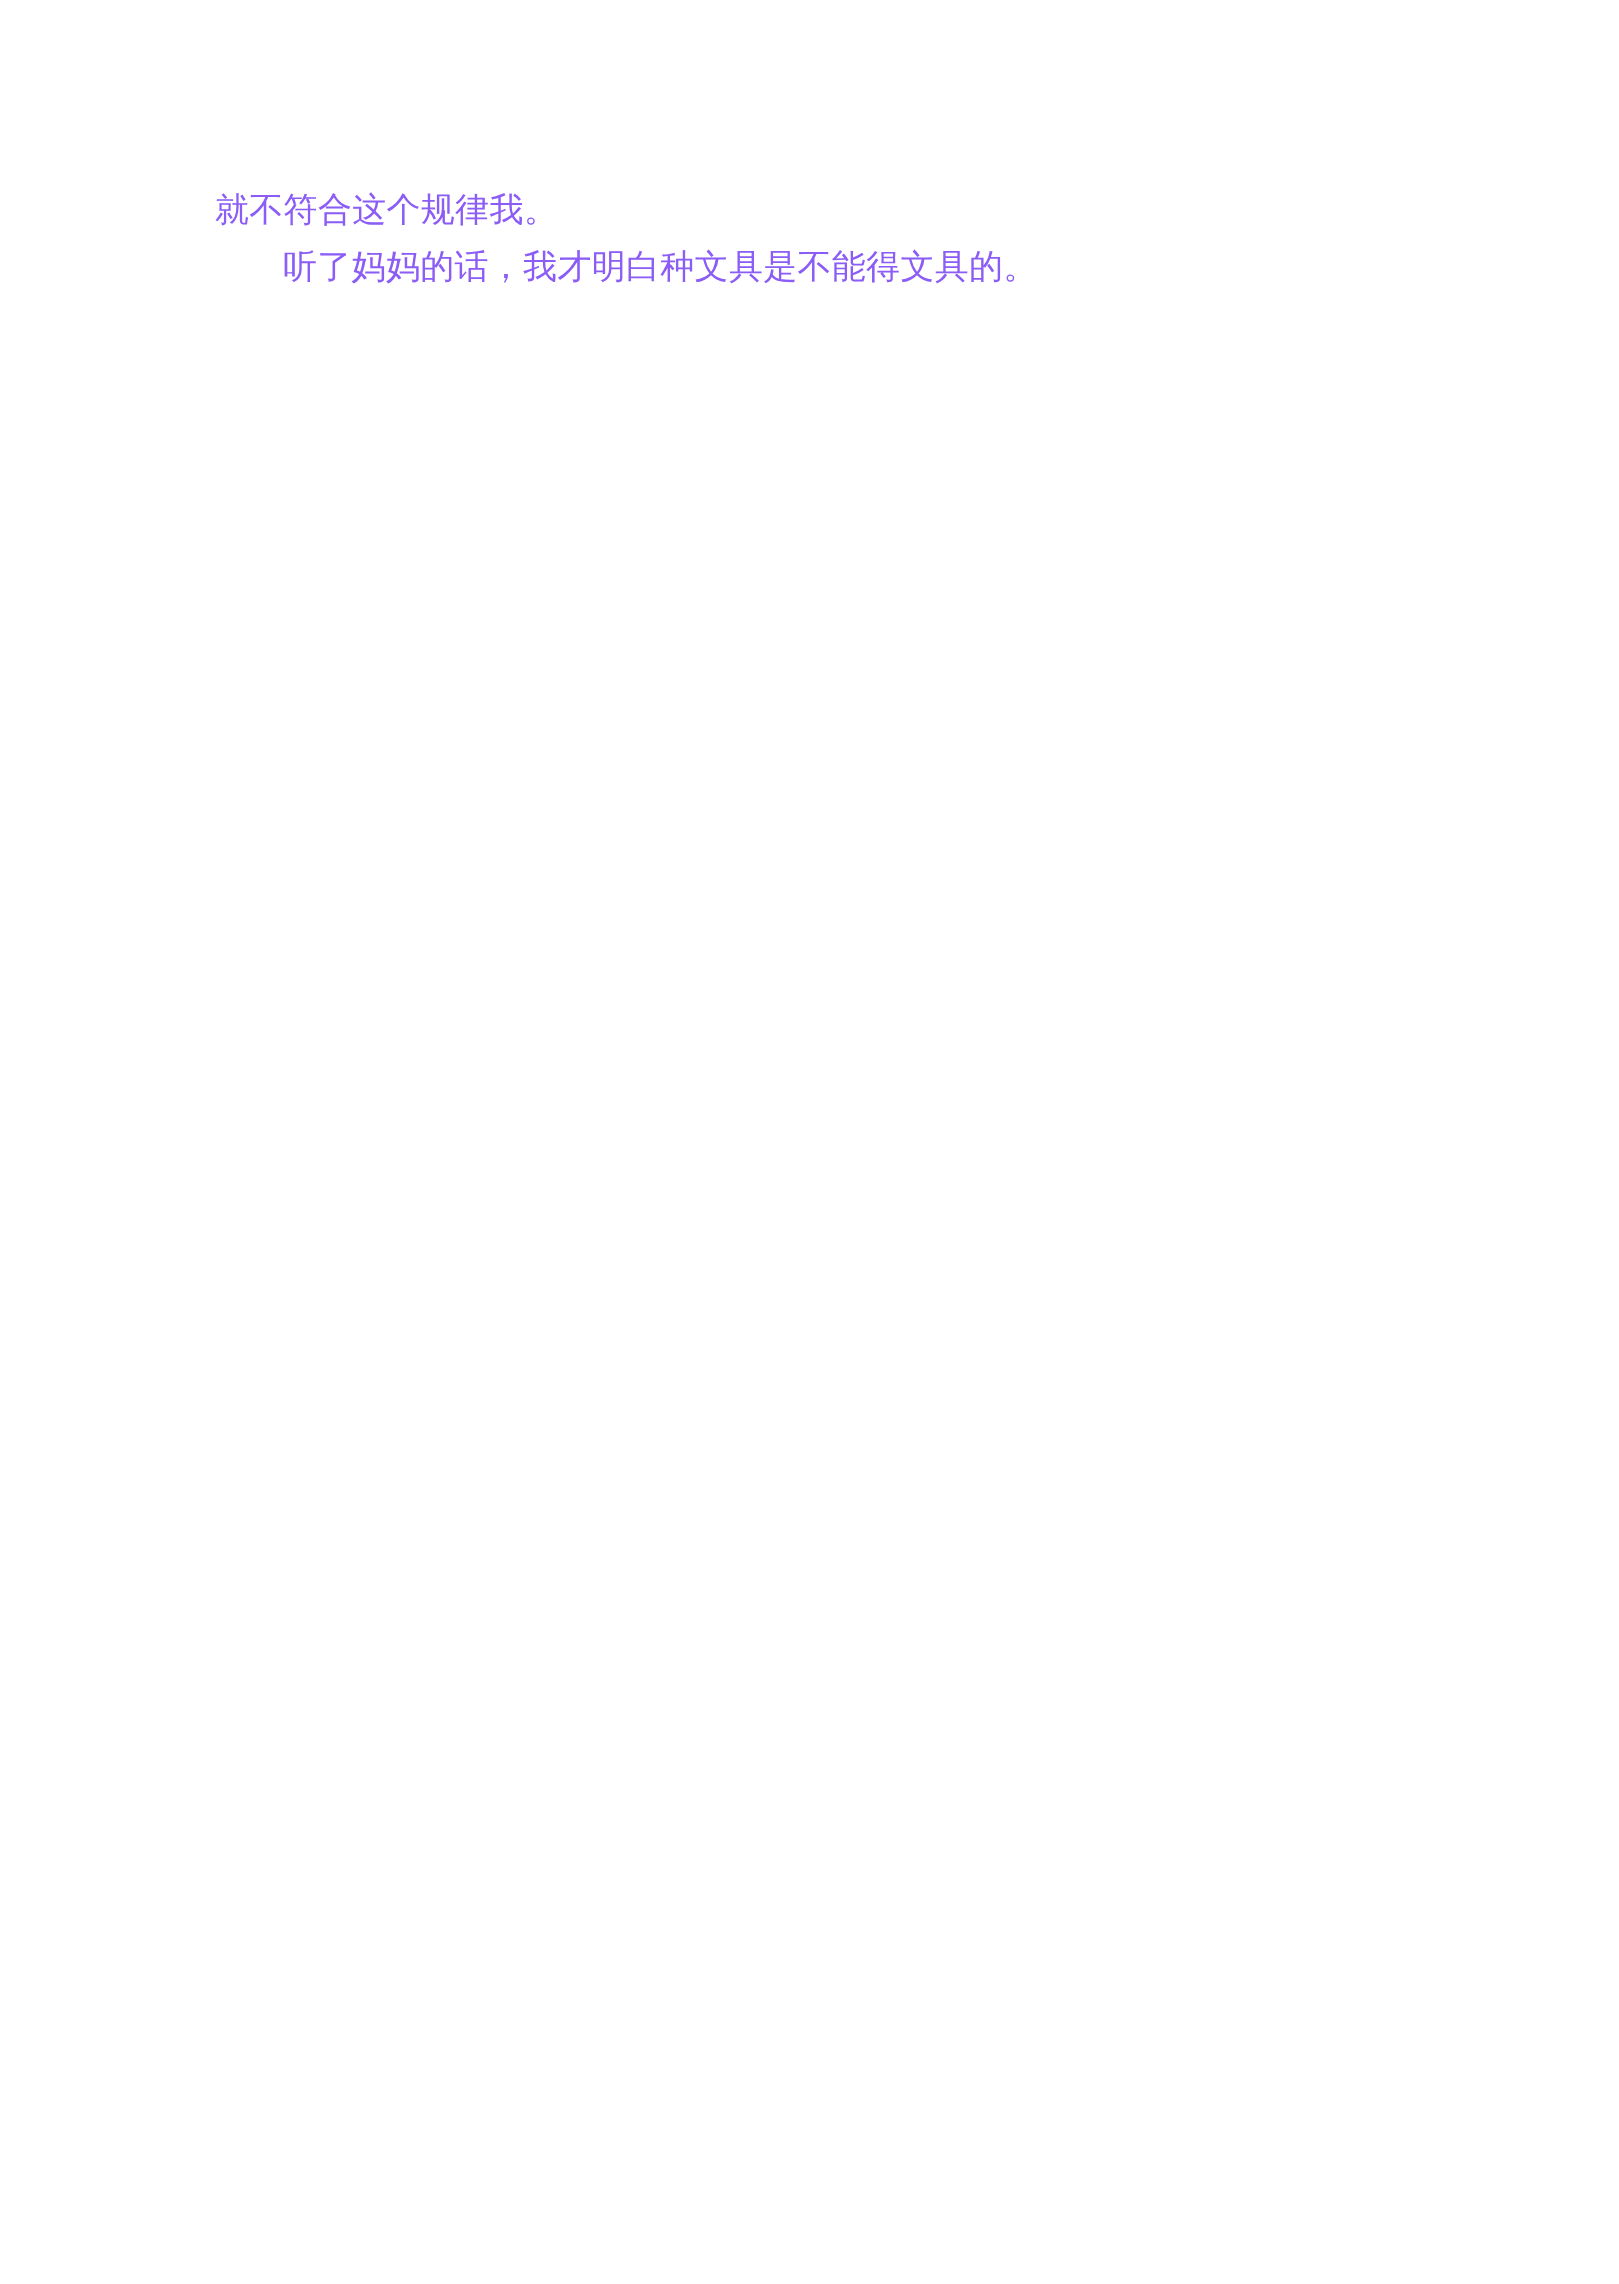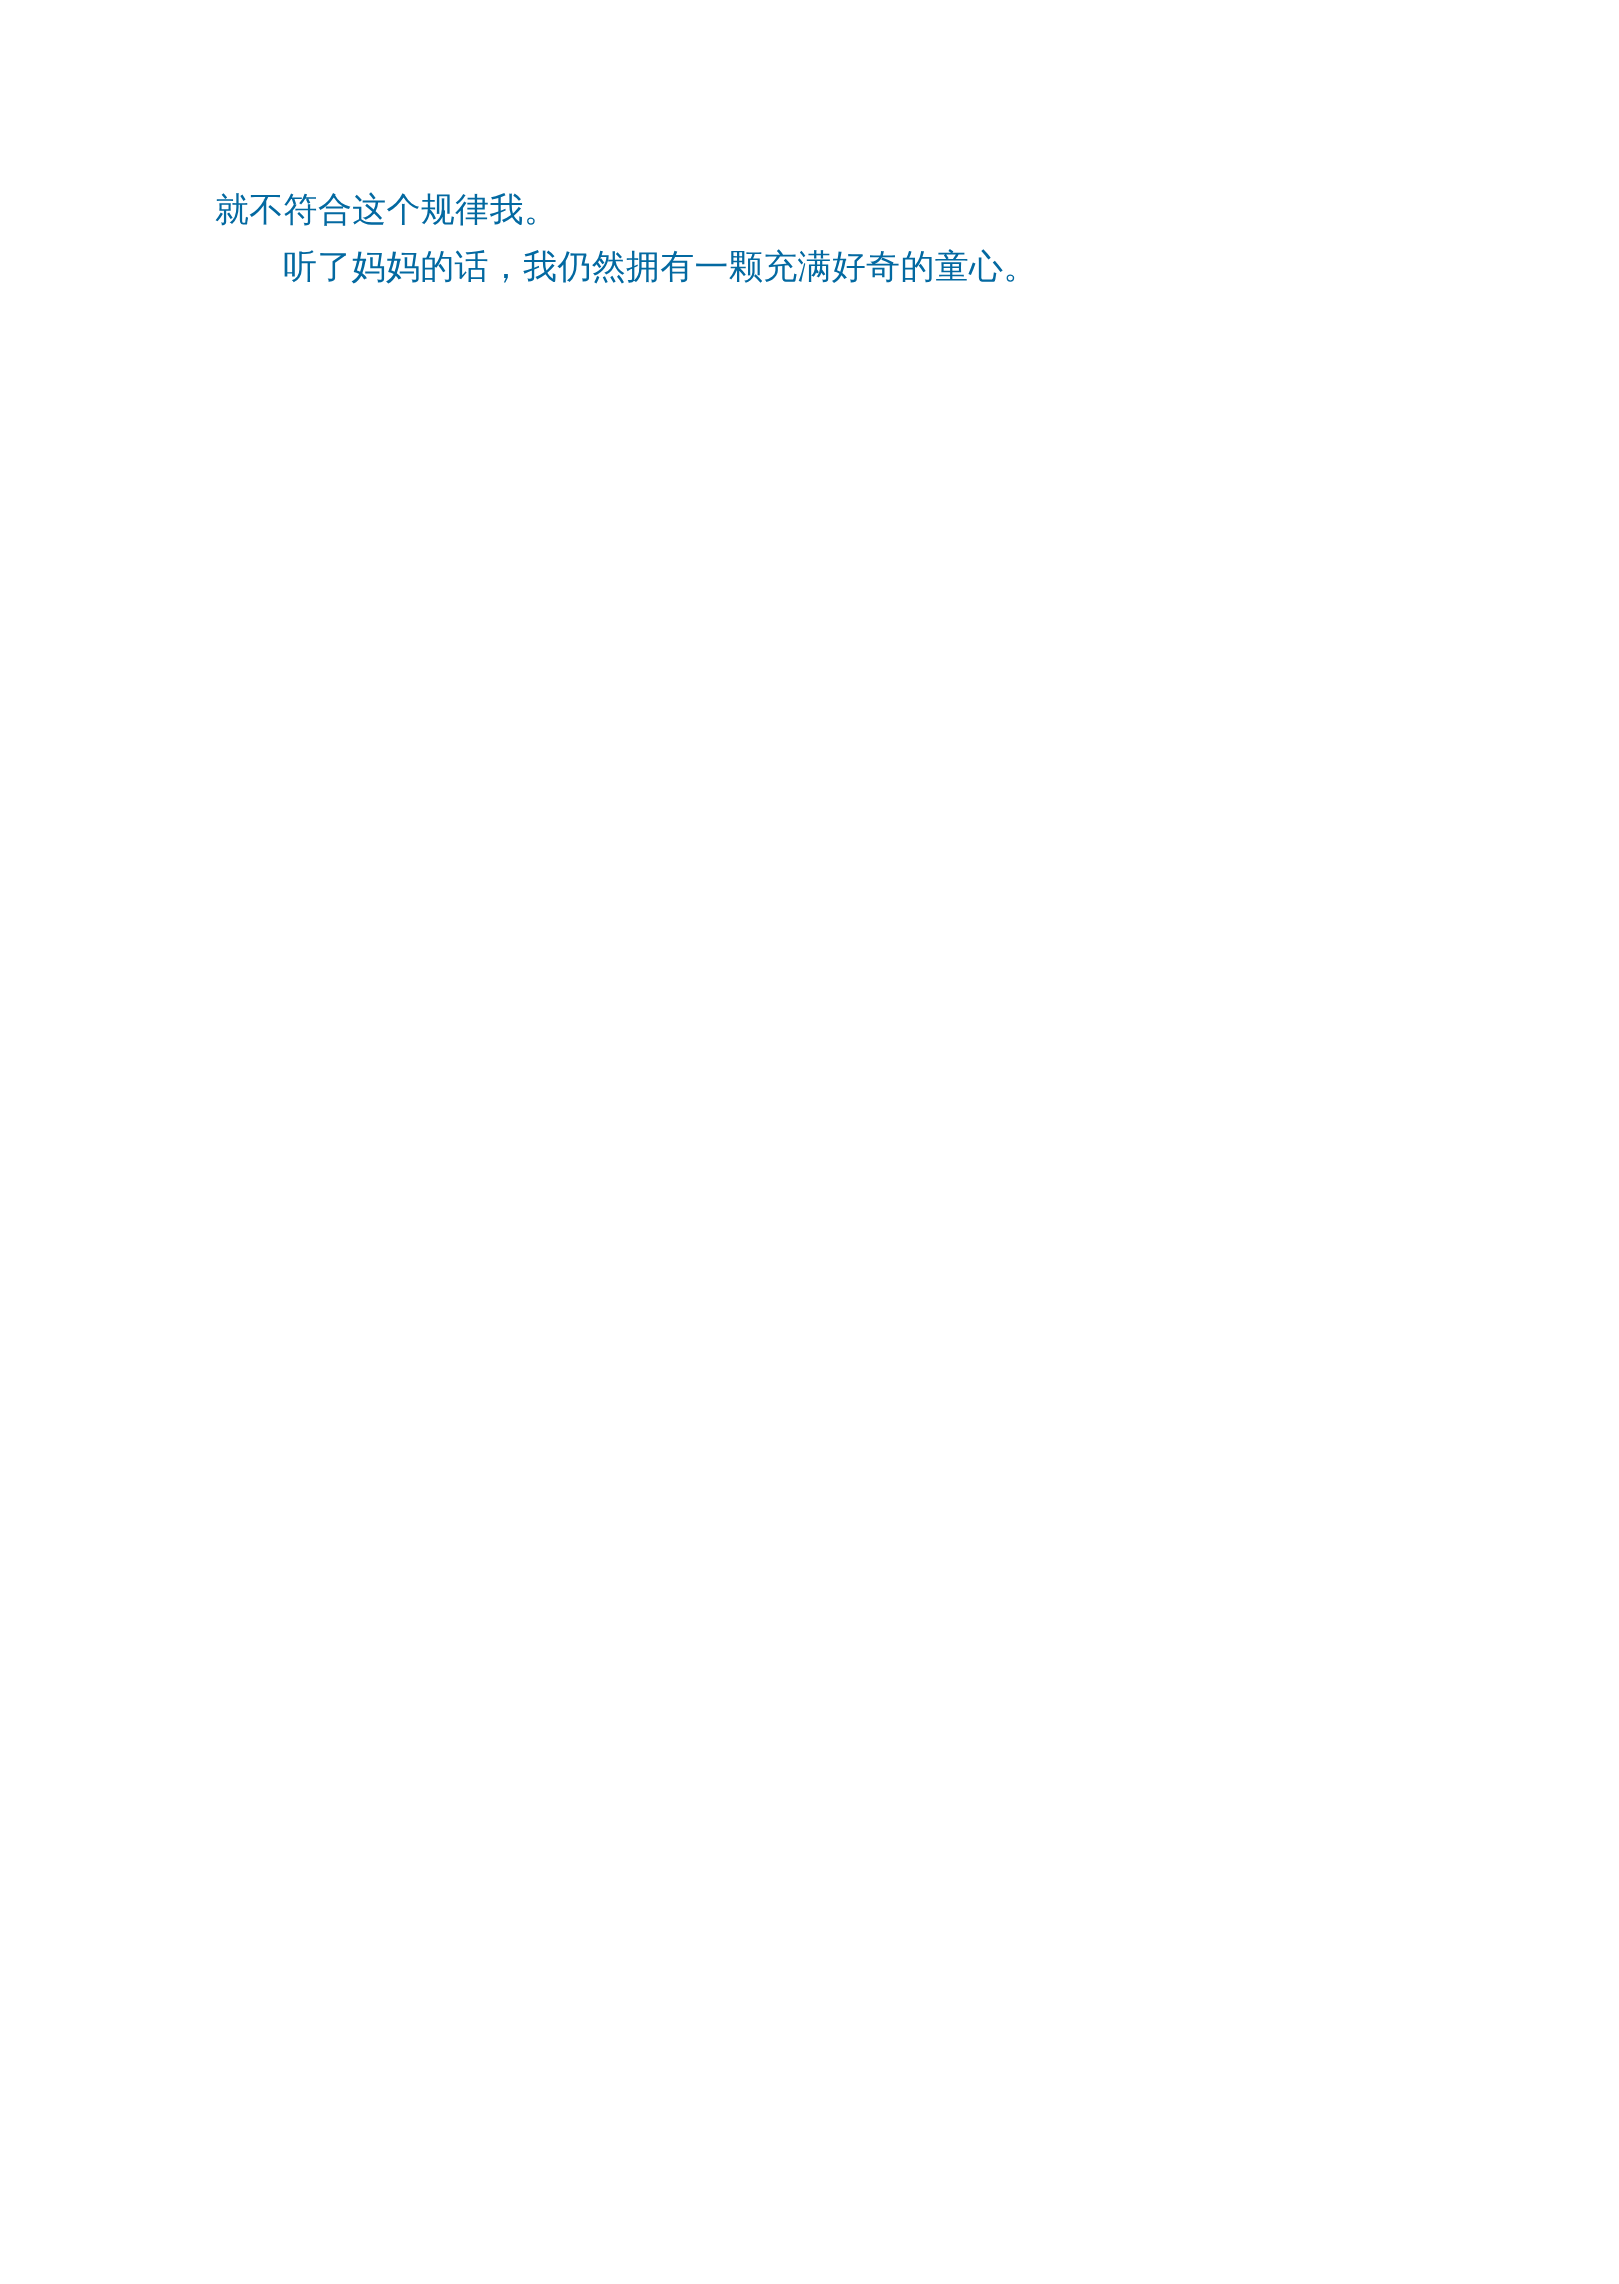--- a/index.html
+++ b/index.html
@@ -20,35 +20,35 @@
     overflow: hidden;
   }
   .text-block {
     position: absolute;
     left: 215px;
     top: 182px;
     width: 1190px;
   }
   .para {
     margin: 0 0 2.2px 0;
-    color: #0369a1;
+    color: #8b5cf6;
     font-size: 34px;
     line-height: 1.62;
     letter-spacing: 0.3px;
     text-align: justify;
     text-justify: inter-character;
     word-break: break-all;
     white-space: pre-wrap;
   }
   .para.indent {
     text-indent: 2em;
   }
 </style>
 </head>
 <body>
 
 <div class="page">
   <div class="text-block">
     <p class="para">就不符合这个规律我。</p>
-    <p class="para indent">听了妈妈的话，我仍然拥有一颗充满好奇的童心。</p>
+    <p class="para indent">听了妈妈的话，我才明白种文具是不能得文具的。</p>
   </div>
 </div>
 
 
 </body></html>

